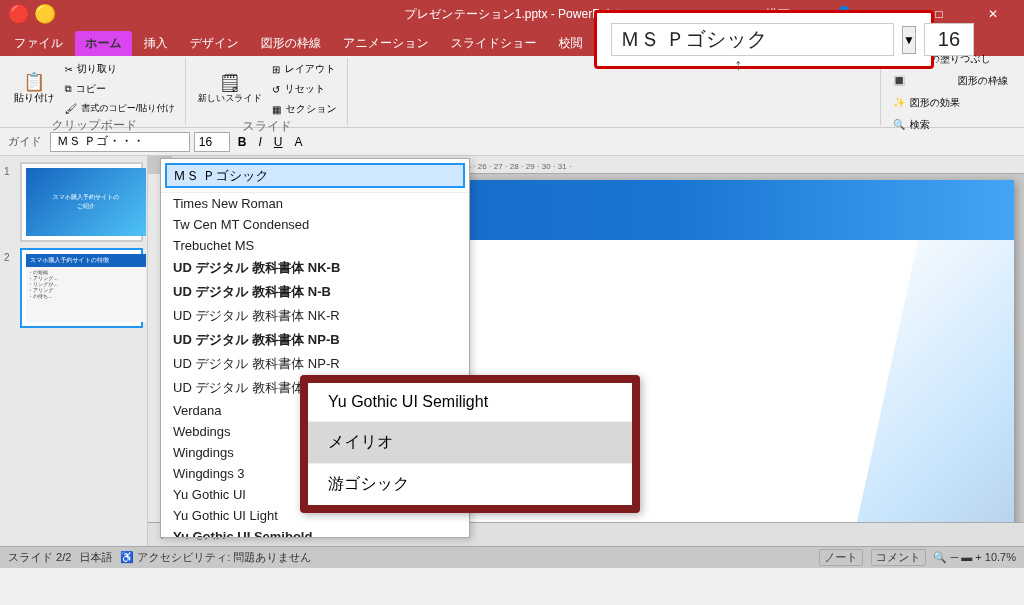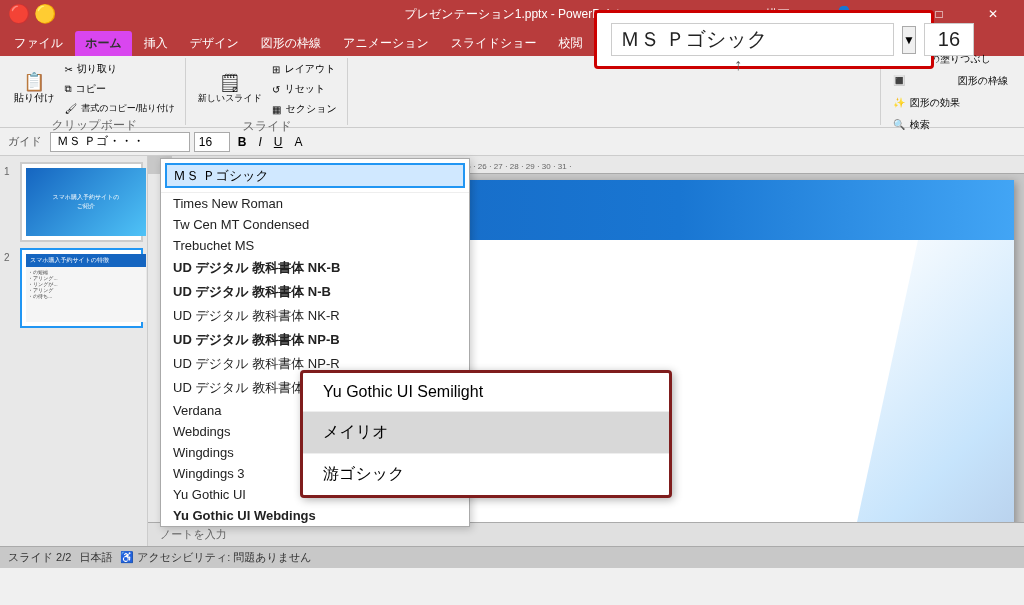--- a/index.html
+++ b/index.html
@@ -344,25 +344,25 @@
       border: 1px solid #ccc;
       padding: 4px 6px;
       outline: none;
       text-align: center;
       color: #222;
     }
 
     
     .font-tooltip {
       position: absolute;
-      bottom: 107px;
+      bottom: 92px;
       left: 300px;
-      width: 372px;
-      background: white;
-      border: 3px solid #7f1d1d;
+      width: 340px;
+      background: white;
+      border: 8px solid #7f1d1d;
       border-radius: 4px;
       z-index: 200;
       overflow: hidden;
       box-shadow: 2px 2px 8px rgba(0,0,0,0.3);
     }
     .font-tooltip-item {
       padding: 10px 20px;
       font-size: 16px;
       cursor: pointer;
       border-bottom: 1px solid #eee;
@@ -571,21 +571,22 @@
     <div class="font-list-item bold">UD デジタル 教科書体 N-B</div>
     <div class="font-list-item">UD デジタル 教科書体 NK-R</div>
     <div class="font-list-item bold" style="font-weight:bold;">UD デジタル 教科書体 NP-B</div>
     <div class="font-list-item">UD デジタル 教科書体 NP-R</div>
     <div class="font-list-item">UD デジタル 教科書体 N-R</div>
     <div class="font-list-item">Verdana</div>
     <div class="font-list-item">Webdings</div>
     <div class="font-list-item">Wingdings</div>
     <div class="font-list-item">Wingdings 3</div>
     <div class="font-list-item">Yu Gothic UI</div>
-    <div class="font-list-item bold">Yu Gothic UI Webdings</div>
+    <div class="font-list-item">Yu Gothic UI Light</div>
+    <div class="font-list-item bold">Yu Gothic UI Semibold</div>
 
   </div>
 </div>
 
 <div class="font-name-overlay">
   <input class="font-name-overlay-input" value="ＭＳ Ｐゴシック" style="">
   <div class="font-name-overlay-arrow">▼</div>
   <input class="font-size-overlay-input" value="16" style="">
 
   <span style="position:absolute;bottom:-8px;left:calc(50% - 30px);font-size:16px;color:#555;">↑</span>
@@ -596,13 +597,18 @@
   <div class="font-tooltip-item highlighted">メイリオ</div>
   <div class="font-tooltip-item">游ゴシック</div>
 </div>
 
 <div class="status-bar">
   <div class="status-left">
     <span>スライド 2/2</span>
     <span>日本語</span>
     <span>♿ アクセシビリティ: 問題ありません</span>
   </div>
+  <div class="status-right">
+    <span style="cursor:pointer;padding:0 4px;border:1px solid #aaa;border-radius:2px;">ノート</span>
+    <span style="cursor:pointer;padding:0 4px;border:1px solid #aaa;border-radius:2px;">コメント</span>
+    <span style="cursor:pointer;">🔍 ─ ▬ + 10.7%</span>
+  </div>
 </div>
 
 </body></html>

